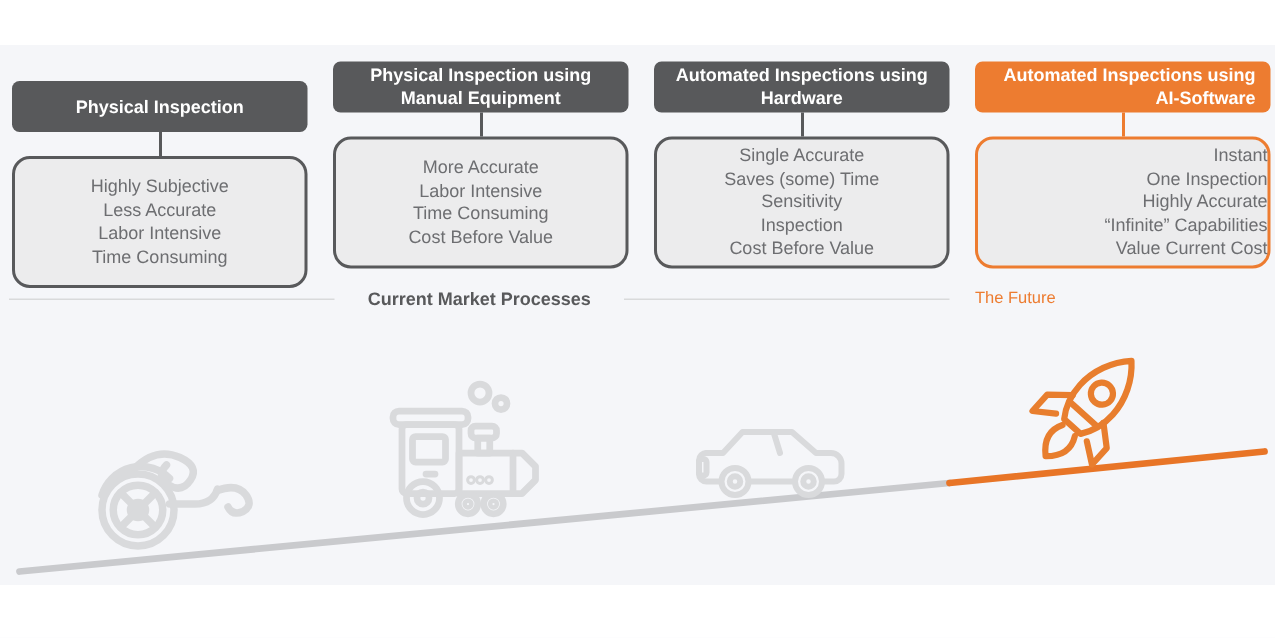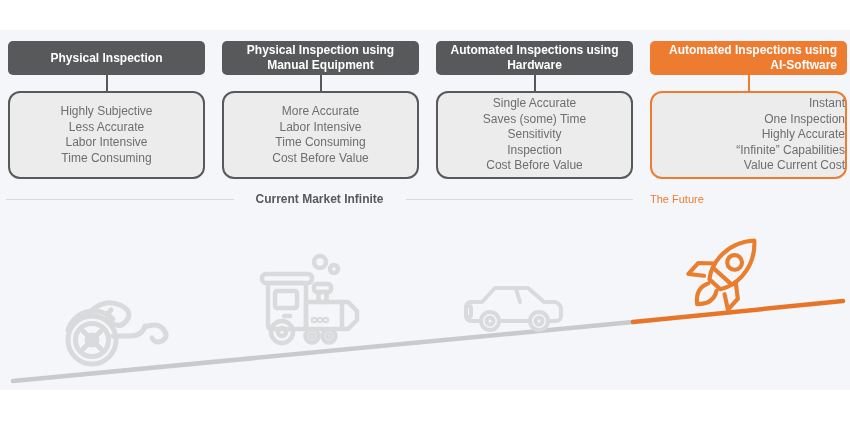--- a/index.html
+++ b/index.html
@@ -6,21 +6,21 @@
   body { background:#ffffff; font-family:"Liberation Sans", sans-serif; }
   .canvas {
     position:relative; width:850px; height:425px; background:#ffffff;
     overflow:hidden;
   }
   .band {
     position:absolute; left:0; top:30px; width:850px; height:360px;
     background:#f5f6f9;
   }
   .col { position:absolute; top:41px; width:197px; }
-  .col-0 { left:8px; }
+  .col-0 { left:8px;margin-top:13px; }
   .col-1 { left:222px; }
   .col-2 { left:436px; }
   .col-3 { left:650px; }
   .hdr {
     height:34px; border-radius:5px; background:#58595b; color:#ffffff;
     font-size:12px; font-weight:bold; line-height:1.22; text-align:center;
     display:flex; align-items:center; justify-content:center; padding:2px 10px;
   }
   .col-3 .hdr { background:#ed7c30;text-align:right; }
   .connector {
@@ -99,21 +99,21 @@
       <span>Instant</span>
       <span>One Inspection</span>
       <span>Highly Accurate</span>
       <span>“Infinite” Capabilities</span>
       <span>Value Current Cost</span>
     </div>
   </div>
 
   <div class="divider-row">
     <div class="divider-line"></div>
-    <div class="divider-label">Current Market Infinite</div>
+    <div class="divider-label">Current Market Processes</div>
     <div class="divider-line"></div>
   </div>
   <div class="future-label">The Future</div>
 
   <svg style="left:0; top:0;" width="850" height="425">
     <line x1="13" y1="381" x2="633" y2="322" stroke="#c9cacd" stroke-width="4.5" stroke-linecap="round"></line>
     <line x1="633" y1="322" x2="843" y2="301" stroke="#e87527" stroke-width="4.5" stroke-linecap="round"></line>
   </svg>
 
   <svg style="left:58px; top:274px;" width="112" height="100" viewBox="0 0 112 100">

